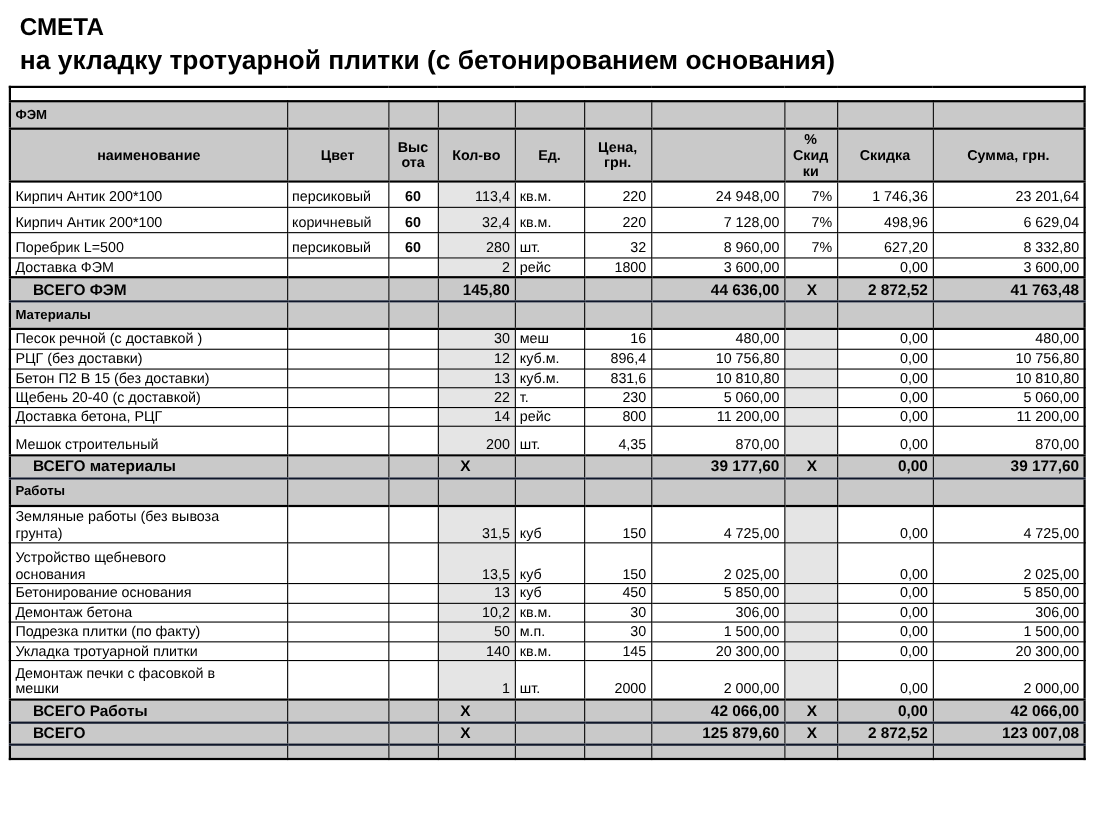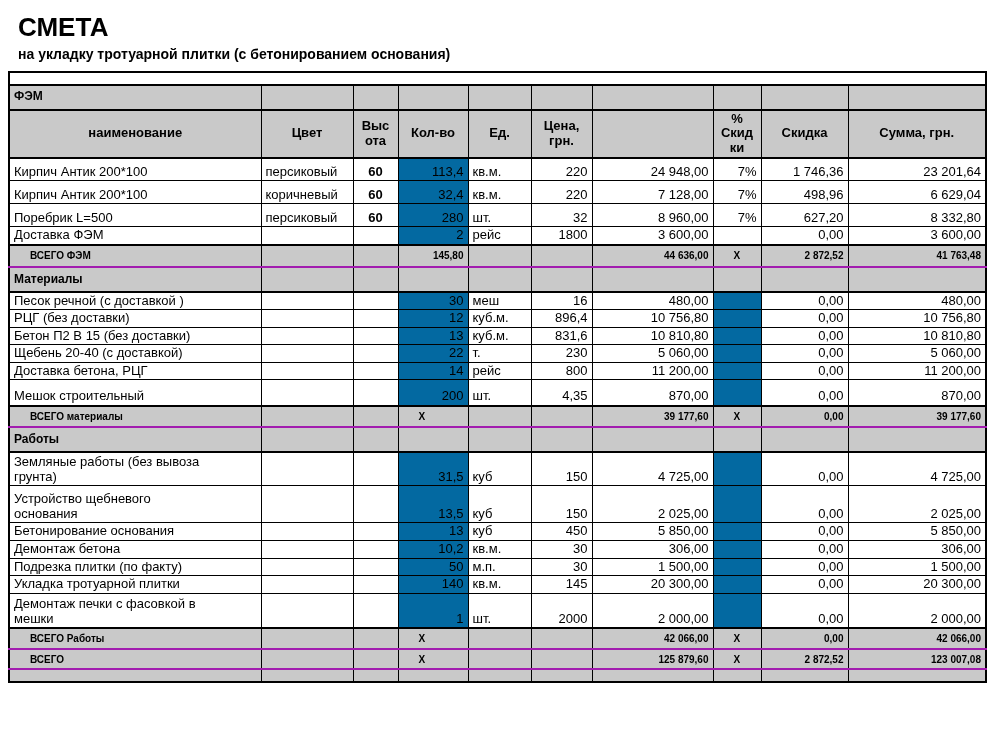--- a/index.html
+++ b/index.html
@@ -1,37 +1,37 @@
 <!DOCTYPE html>
 <html><head>
 <meta charset="utf-8">
 <style>
   html,body{margin:0;padding:0;background:#ffffff;}
   body{width:1000px;height:745px;overflow:hidden;font-family:"Liberation Sans",sans-serif;color:#000;}
   .page{position:relative;width:1000px;height:745px;background:#fff;}
   .titleblock{padding:12px 0 0 18px;}
-  .doc-title{font-size:26px;font-weight:bold;line-height:1.2;}
-  .doc-subtitle{font-size:14px;font-weight:bold;line-height:1.25;margin-top:3px;}
+  .doc-title{font-size:22px;font-weight:bold;line-height:1.2;}
+  .doc-subtitle{font-size:24px;font-weight:bold;line-height:1.25;margin-top:3px;}
   table.sheet{border-collapse:collapse;table-layout:fixed;width:977px;margin:7px 0 0 8px;border:2px solid #000;}
   table.sheet td{border:1px solid #000;padding:1px 4px;vertical-align:bottom;font-size:13px;line-height:1.12;overflow:hidden;word-wrap:break-word;}
   
   tr.colheader td{background:#c9c9c9;font-weight:bold;text-align:center;vertical-align:middle;white-space:pre-line;border-top:2px solid #000;border-bottom:2px solid #000;}
   
   tr.section td{background:#c9c9c9;border-top:2px solid #000;border-bottom:2px solid #000;}
   tr.section td.label{font-weight:bold;font-size:12px;vertical-align:middle;}
   
-  tr.total td{background:#c9c9c9;font-weight:bold;font-size:10px;vertical-align:middle;border-top:2px solid #000;border-bottom:2px solid #a21caf;padding-left:20px;}
+  tr.total td{background:#c9c9c9;font-weight:bold;font-size:14px;vertical-align:middle;border-top:2px solid #000;border-bottom:2px solid #0f172a;padding-left:20px;}
   
   tr.spacer_top td{background:#ffffff;border-bottom:2px solid #000;}
   tr.spacer_gray td{background:#c9c9c9;}
   
   td.num{text-align:right;}
   td.ctr{text-align:center;font-weight:bold;}
   td.left{text-align:left;}
-  td.yellow{background:#0369a1;}
+  td.yellow{background:#e5e5e5;}
   td.prewrap{white-space:pre-line;}
 </style>
 </head>
 <body>
 
 <div class="page">
   <div class="titleblock">
     <div class="doc-title">СМЕТА</div>
     <div class="doc-subtitle">на укладку тротуарной плитки (с бетонированием основания)</div>
   </div>

